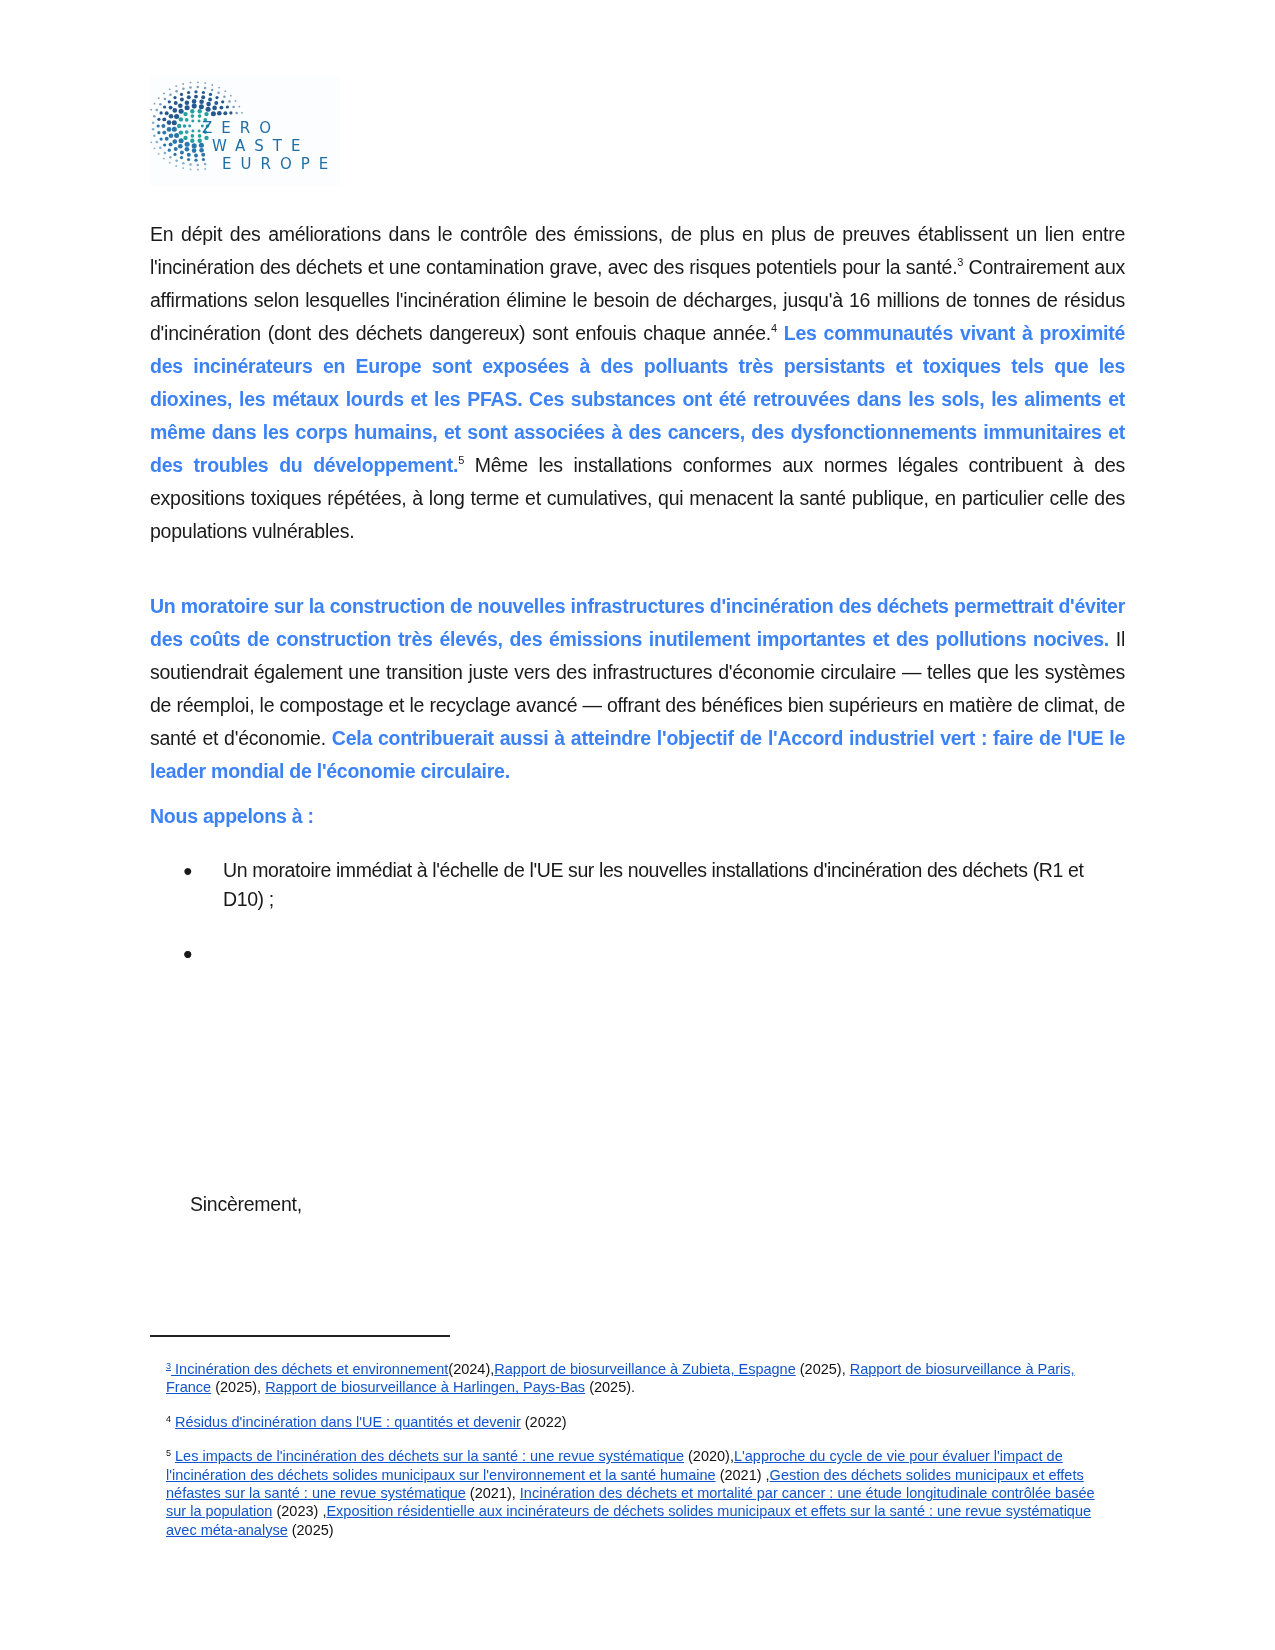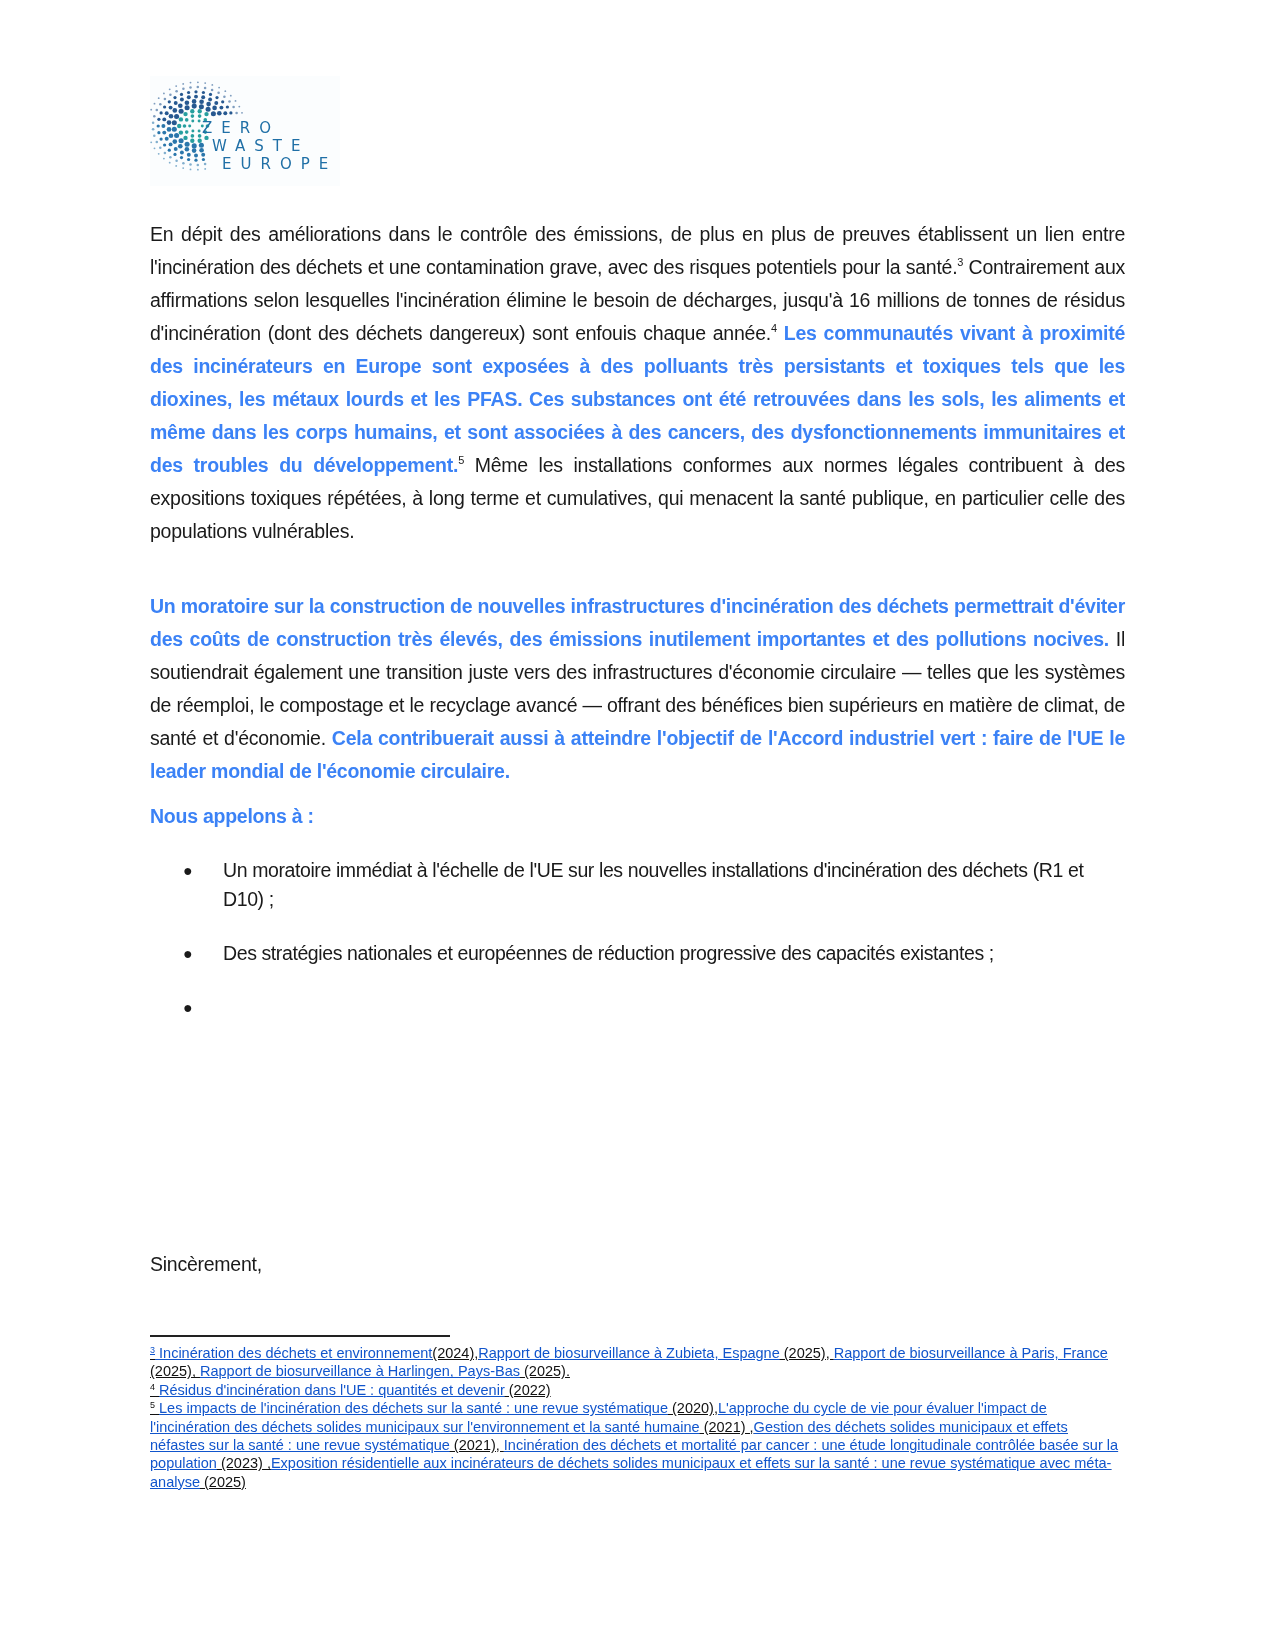--- a/index.html
+++ b/index.html
@@ -27,32 +27,32 @@
   .p1 { top: 218px; }
   .p2 { top: 574px; margin-top: 16px; }
   .p3 { top: 800px; }
   .list { position: absolute; left: 150px; width: 975px; top: 856px;
     font-family: "Liberation Sans", sans-serif; font-size: 19.5px; line-height: 29px; color: #1a1a1a; letter-spacing: -0.4px; }
   .li { position: relative; padding-left: 73px; margin-bottom: 25px; }
   .li .bullet { position: absolute; left: 33px; top: 0; font-size: 16px; }
   .li1 { }
   .li2 { margin-top: 0; }
   .p4 { top: 1090px; }
-  .p5 { top: 1248px; }
+  .p5 { top: 1188px; margin-left: 40px; }
   .p6 { top: 1238px; }
 
   
   .fn-rule { position: absolute; left: 150px; top: 1335px; width: 300px; height: 2px; background: #222; }
   .footnotes {
     position: absolute; left: 150px; top: 1344px; width: 970px;
     font-family: "Liberation Sans", sans-serif; font-size: 14.5px; line-height: 18.4px; color: #111;
   }
   .footnotes a { color: #1155cc; text-decoration: underline; }
   .footnotes sup { font-size: 9px; vertical-align: 5px; }
-  .fn { margin: 0; text-decoration: underline; }
+  .fn { margin: 16px; }
 </style>
 </head>
 <body>
 
 <div class="page">
 
   <div class="logo">
     <svg width="110" height="110" viewBox="0 0 110 110">
       <g id="dots">
           <circle cx="52.3" cy="50.0" r="1.48" fill="#1a9a9a" opacity="0.95"></circle>
@@ -240,21 +240,20 @@
     <p class="p"><b>Nous appelons à :</b></p>
   </div>
 
   <div class="list">
     <div class="li li1">
       <span class="bullet">●</span>
       <span>Un moratoire immédiat à l'échelle de l'UE sur les nouvelles installations d'incinération des déchets (R1 et D10) ;</span>
     </div>
     <div class="li li2">
       <span class="bullet">●</span>
-      <span>Des stratégies nationales et européennes de réduction progressive des capacités existantes ;</span>
     </div>
     <div class="li li3">
       <span class="bullet">●</span>
     </div>
   </div>
 
   <div class="body-text p5">
     <p class="p">Sincèrement,</p>
   </div>
 

